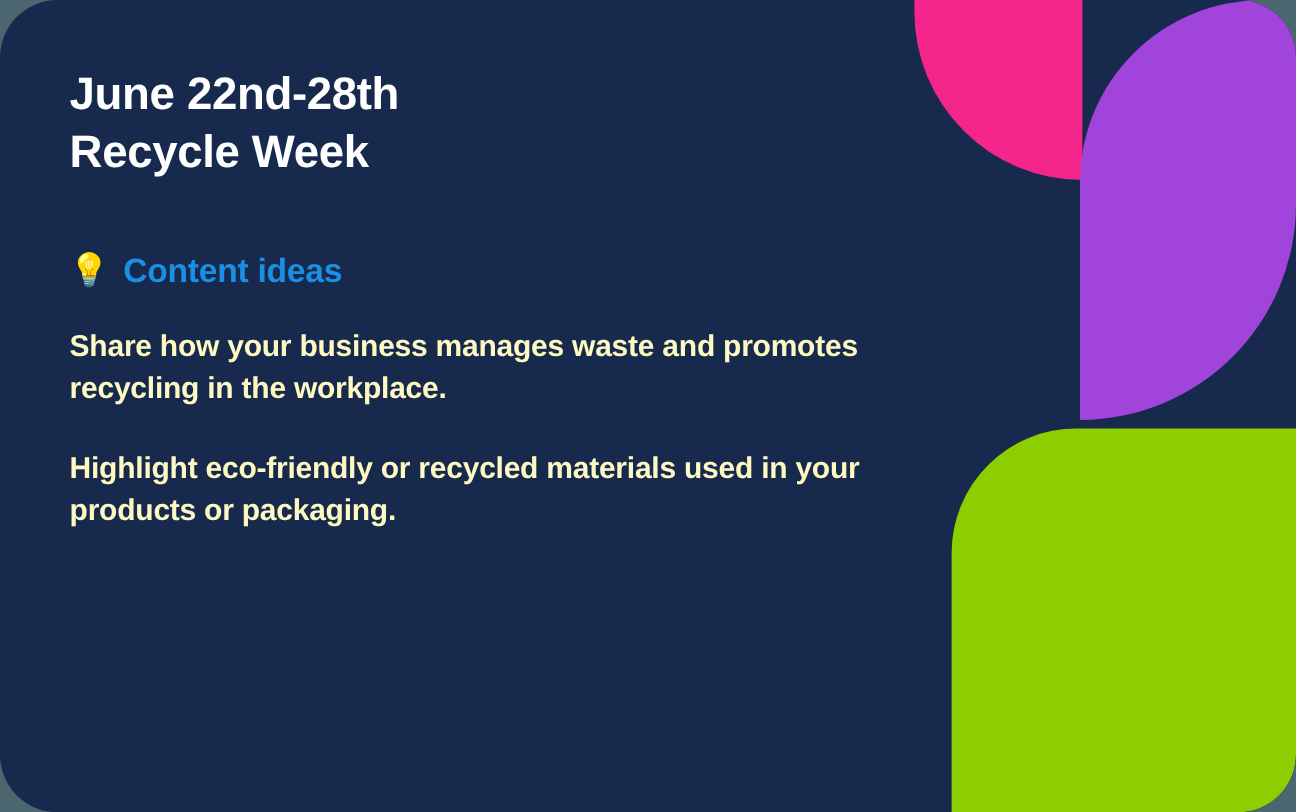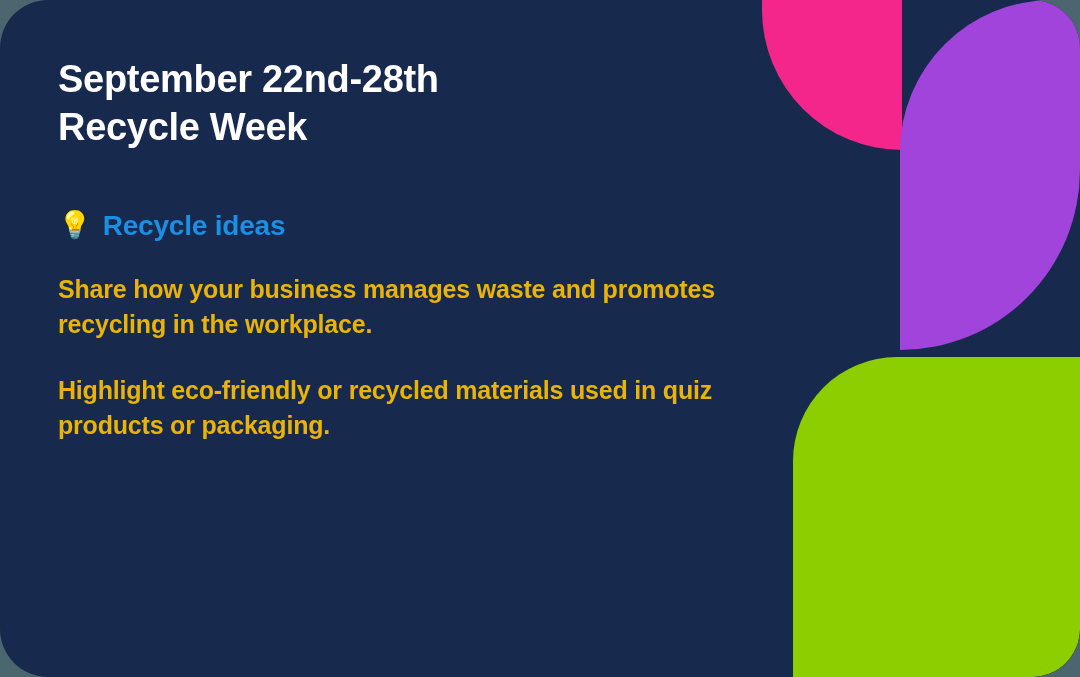--- a/index.html
+++ b/index.html
@@ -100,21 +100,21 @@
   }
 
   #idea-list {
     list-style: none;
     margin: 0;
     padding: 0;
     margin-top: 30px;
   }
 
   .idea-item {
-    color: #eab308;
+    color: #fef9c3;
     font-size: 25px;
     font-weight: bold;
     line-height: 1.42;
     letter-spacing: -0.2px;
     margin-bottom: 30px;
     max-width: 690px;
   }
 
   .idea-item:last-child { margin-bottom: 0; }
 </style>
@@ -124,27 +124,27 @@
 <div id="card">
 
   <div id="shapes">
     <div class="shape shape-pink"></div>
     <div class="shape shape-purple"></div>
     <div class="shape shape-green"></div>
   </div>
 
   <div id="content">
 
-    <h1 id="title">September 22nd-28th
+    <h1 id="title">June 22nd-28th
 Recycle Week</h1>
 
     <div id="ideas-heading">
       <span id="bulb-icon">💡</span>
-      <span id="ideas-label">Recycle ideas</span>
+      <span id="ideas-label">Content ideas</span>
     </div>
 
     <ul id="idea-list">
       <li class="idea-item">Share how your business manages waste and promotes recycling in the workplace.</li>
-      <li class="idea-item">Highlight eco-friendly or recycled materials used in quiz products or packaging.</li>
+      <li class="idea-item">Highlight eco-friendly or recycled materials used in your products or packaging.</li>
     </ul>
 
   </div>
 </div>
 
 </body></html>

